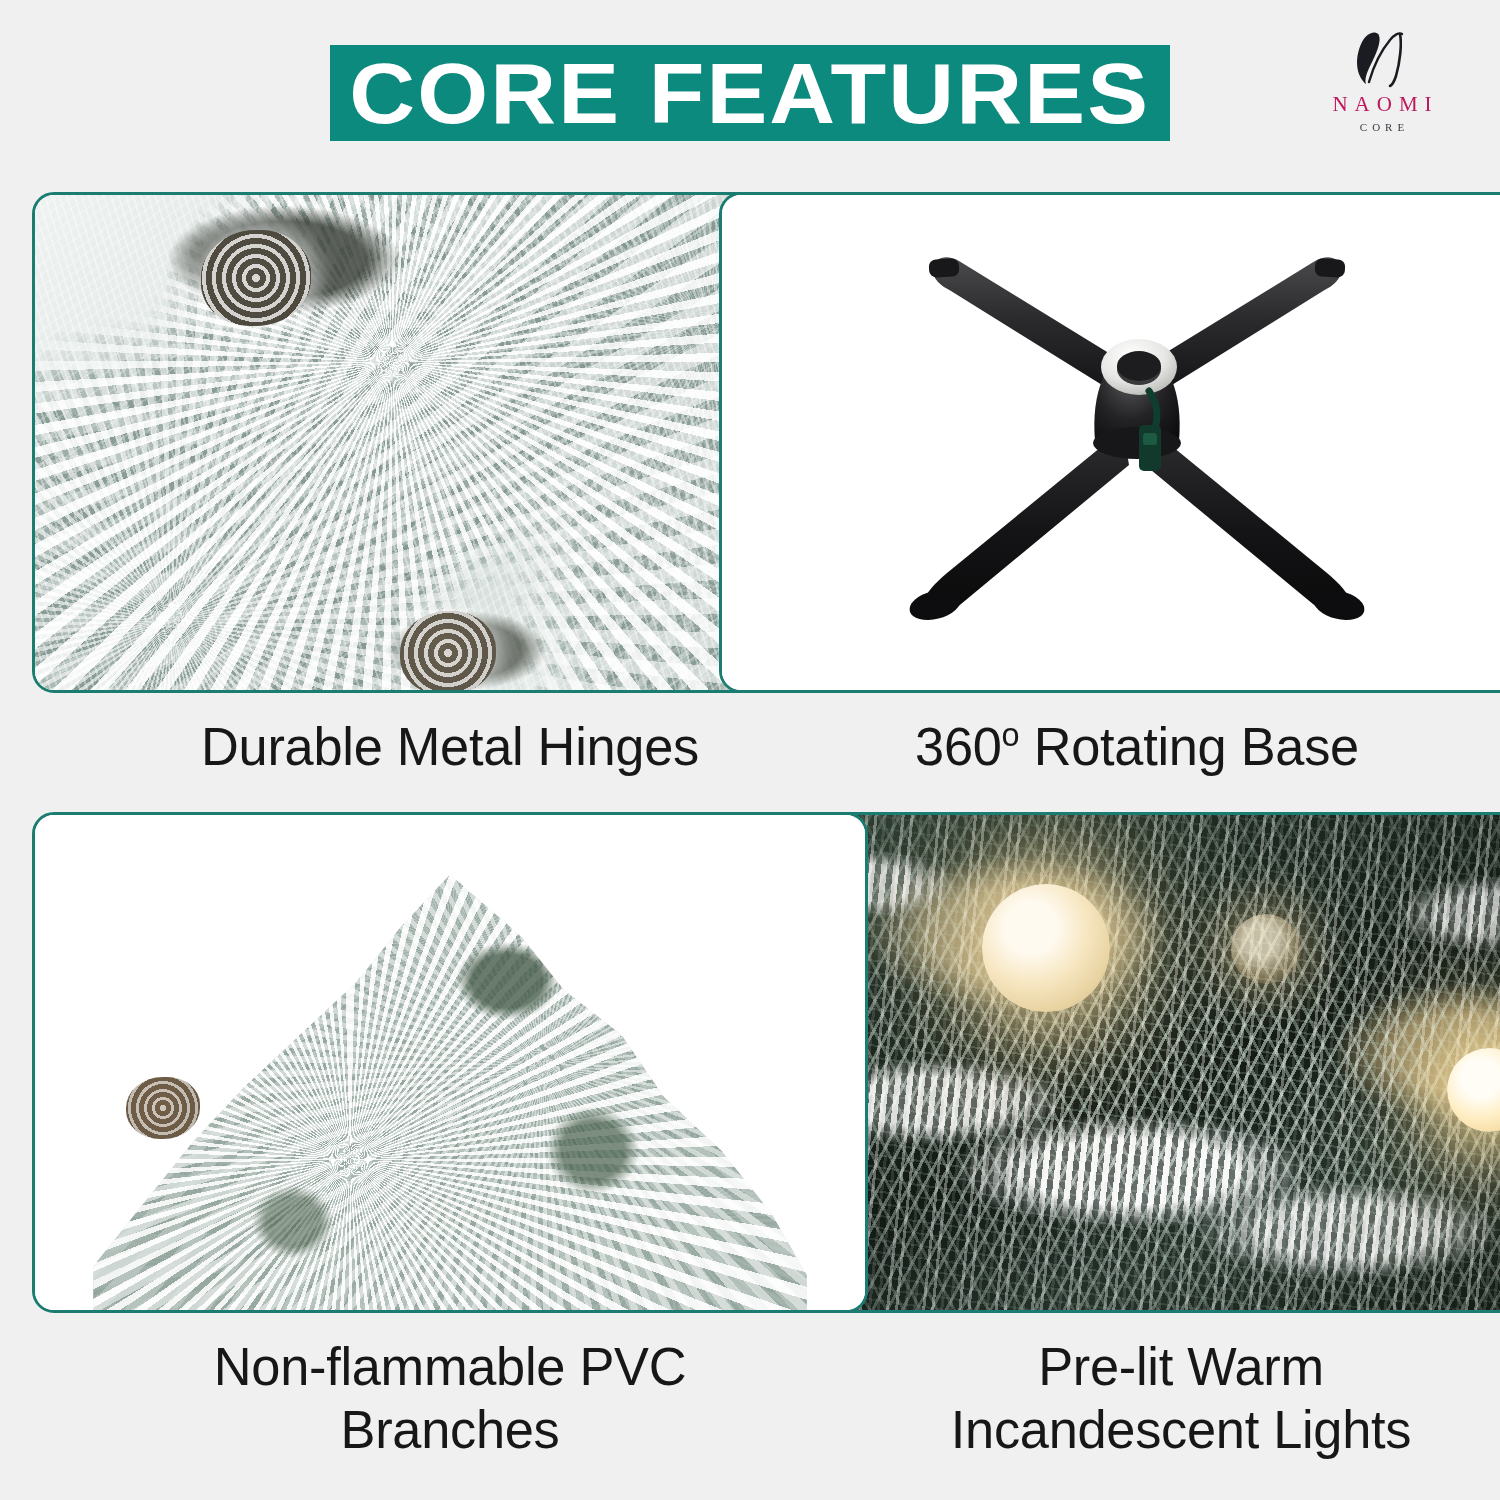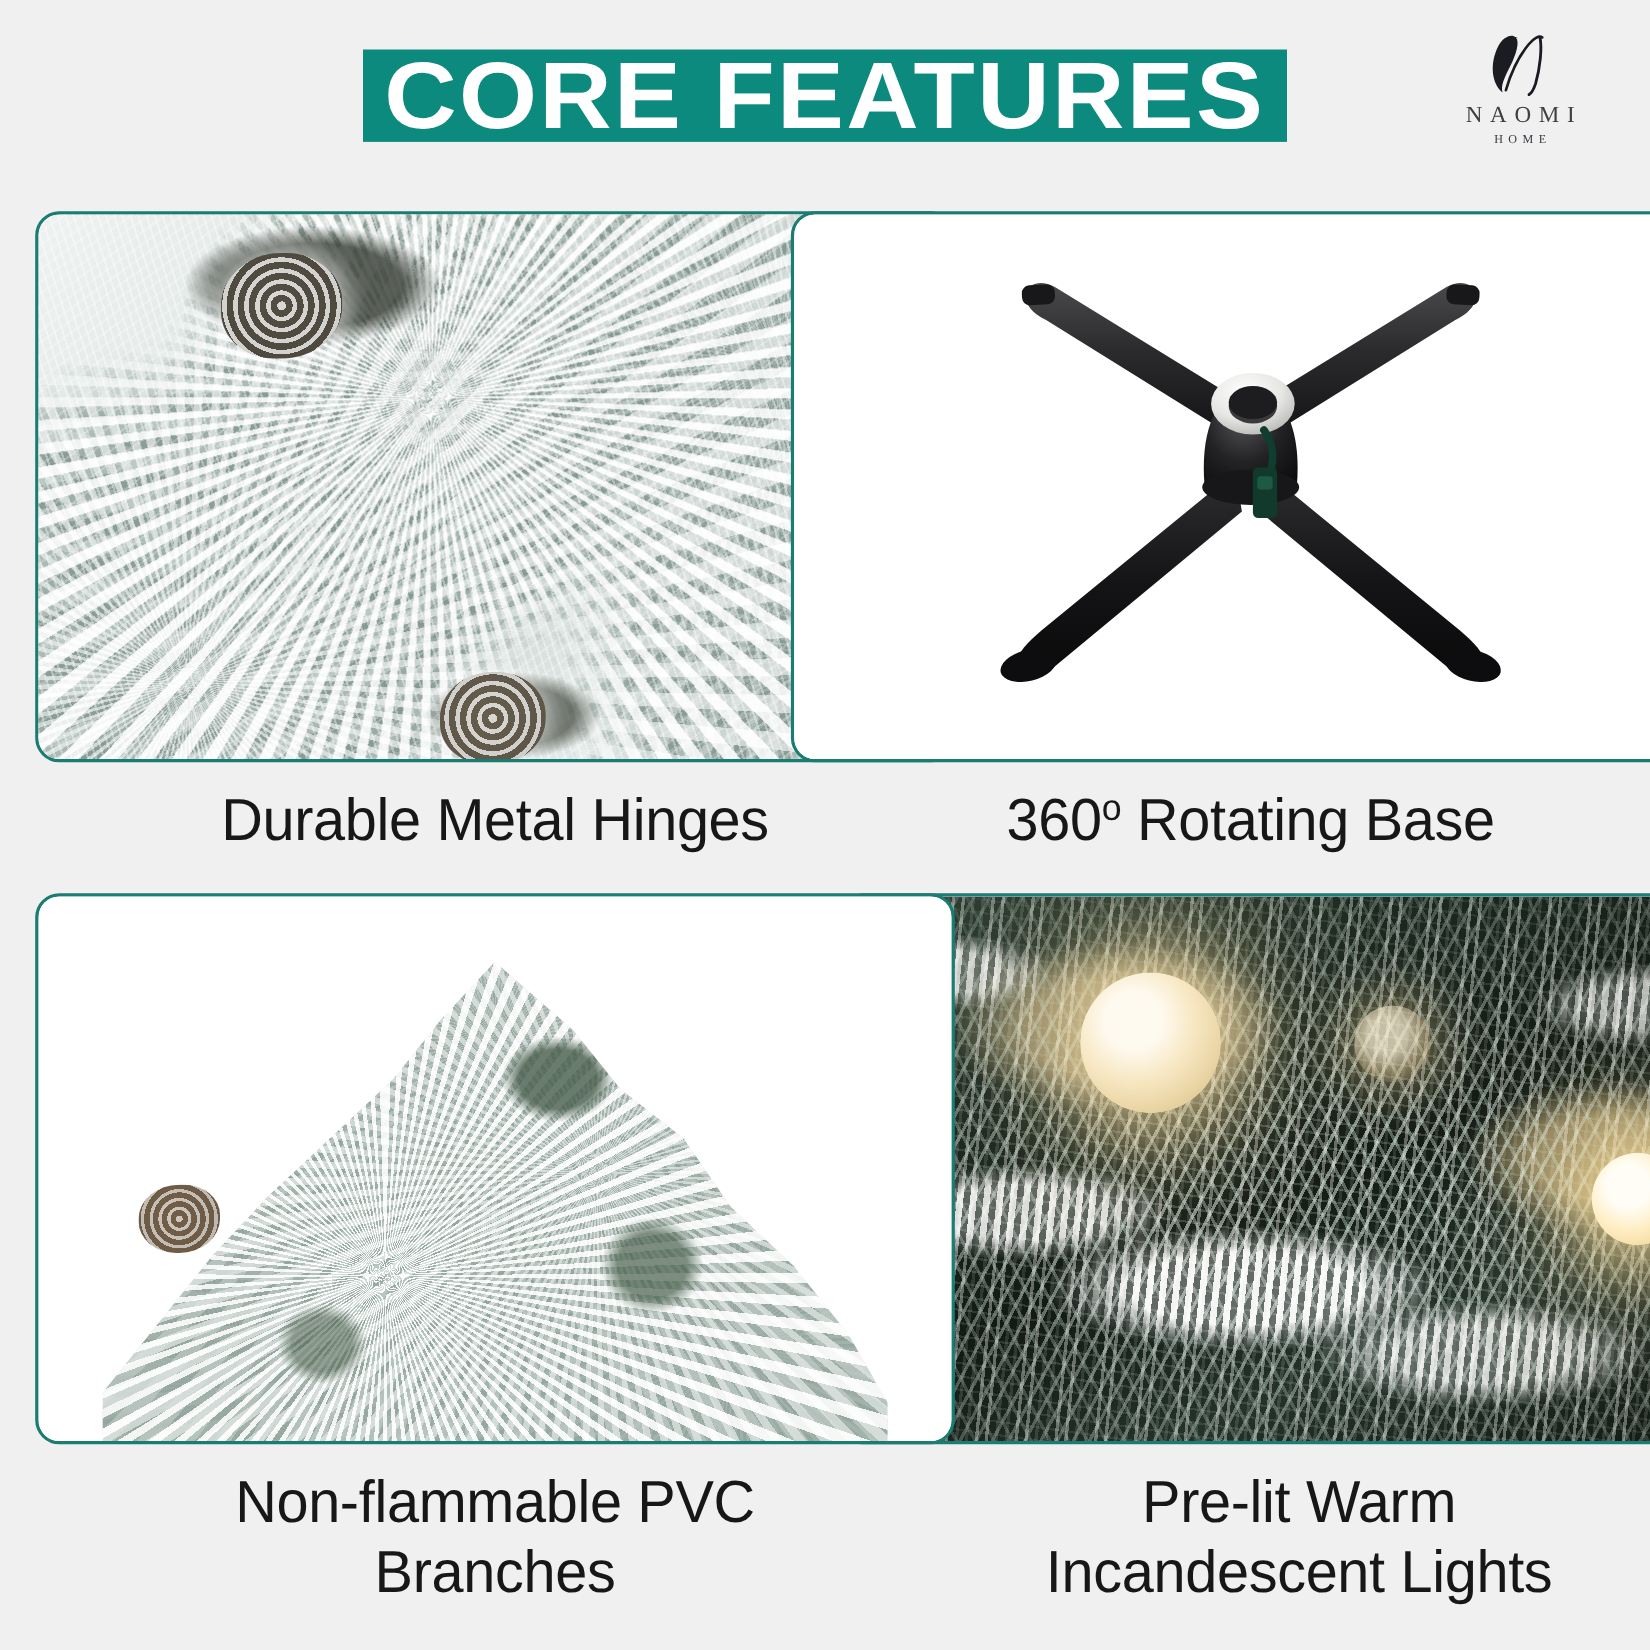--- a/index.html
+++ b/index.html
@@ -9,21 +9,21 @@
     font-family:"Liberation Sans", sans-serif;
     overflow:hidden;
     position:relative;
   }
 
   
   .header{
     position:absolute;left:0;top:0;width:1500px;height:175px;
   }
   .banner{
-    position:absolute;left:330px;top:45px;width:840px;height:84px;
+    position:absolute;left:330px;top:45px;width:840px;height:96px;
     background:#0d8a7e;
     display:flex;align-items:center;justify-content:center;
   }
   .banner-title{
     color:#ffffff;
     font-family:"Liberation Sans Narrow","Liberation Sans",sans-serif;
     font-size:86px;
     font-weight:bold;
     letter-spacing:2px;
     line-height:1;
@@ -33,21 +33,21 @@
 
   
   .logo{
     position:absolute;right:38px;top:28px;
     width:160px;height:118px;
     display:flex;flex-direction:column;align-items:center;justify-content:flex-start;
   }
   .logo-mark{width:80px;height:62px;display:block;}
   .logo-name{
     font-family:"Liberation Serif",serif;
-    font-size:21px;color:#404040;letter-spacing:7px;
+    font-size:21px;color:#be185d;letter-spacing:7px;
     margin-top:4px;margin-left:7px;line-height:1;
   }
   .logo-sub{
     font-family:"Liberation Serif",serif;
     font-size:11px;color:#3a3a44;letter-spacing:5px;
     margin-top:7px;margin-left:5px;line-height:1;
   }
 
   
   .grid{
@@ -237,21 +237,21 @@
   </div>
 
   <div class="logo">
     <svg class="logo-mark" viewBox="0 0 80 62" aria-hidden="true">
       <path d="M24 56 C14 48 12 30 20 14 C24 6 32 2 36 6 C40 10 36 22 31 32 C26 42 22 50 24 56 Z" fill="#1b1b22"></path>
       <path d="M27 54 C31 40 38 24 48 12 C52 7 57 4 60 6" fill="none" stroke="#1b1b22" stroke-width="2.4" stroke-linecap="round"></path>
       <path d="M58 6 C60 16 58 34 54 48 C52 54 50 57 48 58" fill="none" stroke="#1b1b22" stroke-width="2.6" stroke-linecap="round"></path>
       <path d="M22 16 C26 10 33 5 38 7 C34 4 27 6 22 16 Z" fill="#1b1b22"></path>
     </svg>
     <div class="logo-name">NAOMI</div>
-    <div class="logo-sub">HOME</div>
+    <div class="logo-sub">CORE</div>
   </div>
 
 </div>
 
 <div class="grid">
 
   <div class="cell c0">
     <div class="photo">
       <div class="flock"></div>
       <div class="cone a"></div>

